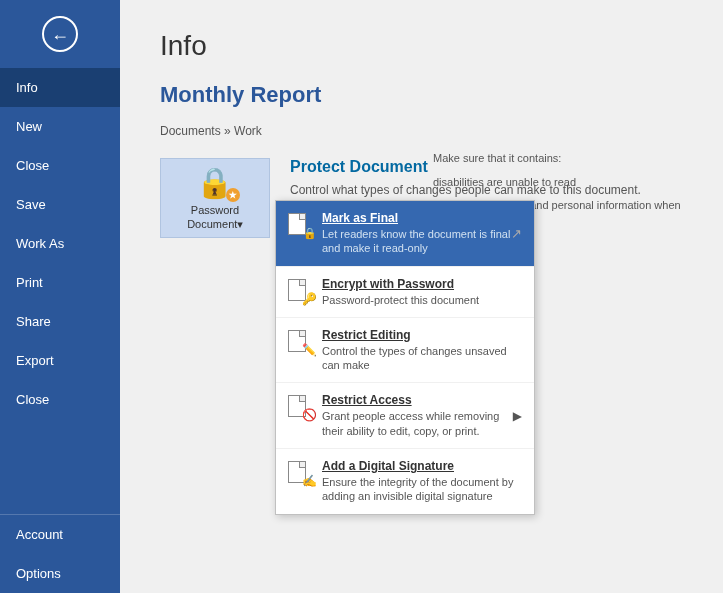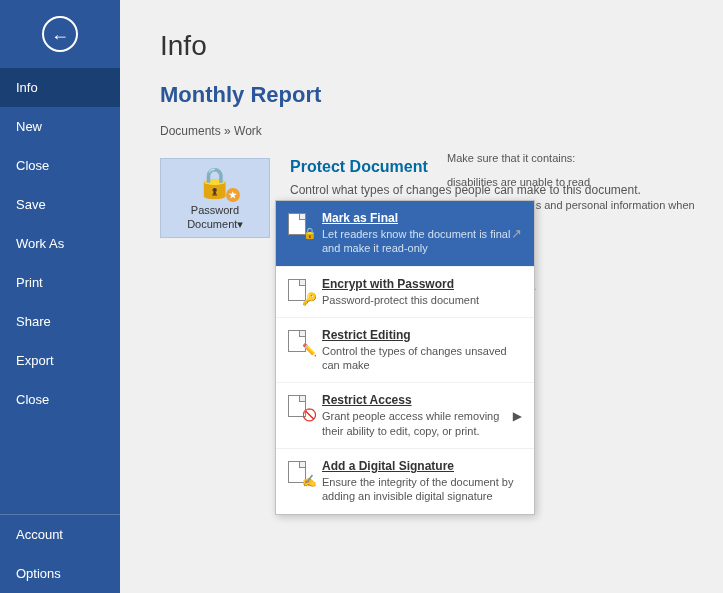--- a/index.html
+++ b/index.html
@@ -107,21 +107,21 @@
     .protect-text-area p {
       font-size: 12px;
       color: #555;
       line-height: 1.4;
     }
 
     
     .right-info {
       position: absolute;
       top: 150px;
-      right: 16px;
+      right: 30px;
       width: 260px;
       font-size: 11px;
       color: #555;
       line-height: 1.6;
     }
     .right-info p { margin-bottom: 6px; }
     .saved-link { color: #2b579a; text-decoration: underline; cursor: pointer; }
 
     
     .dropdown-menu {

